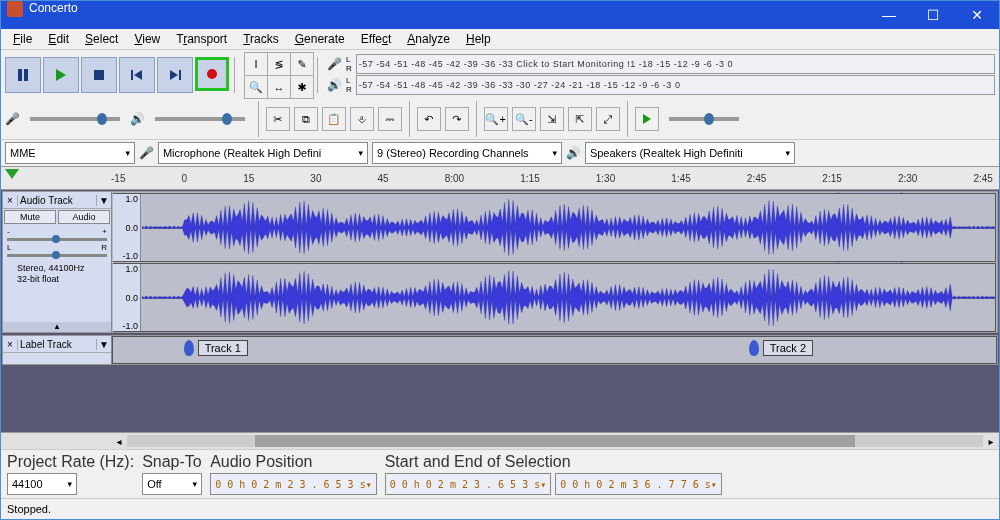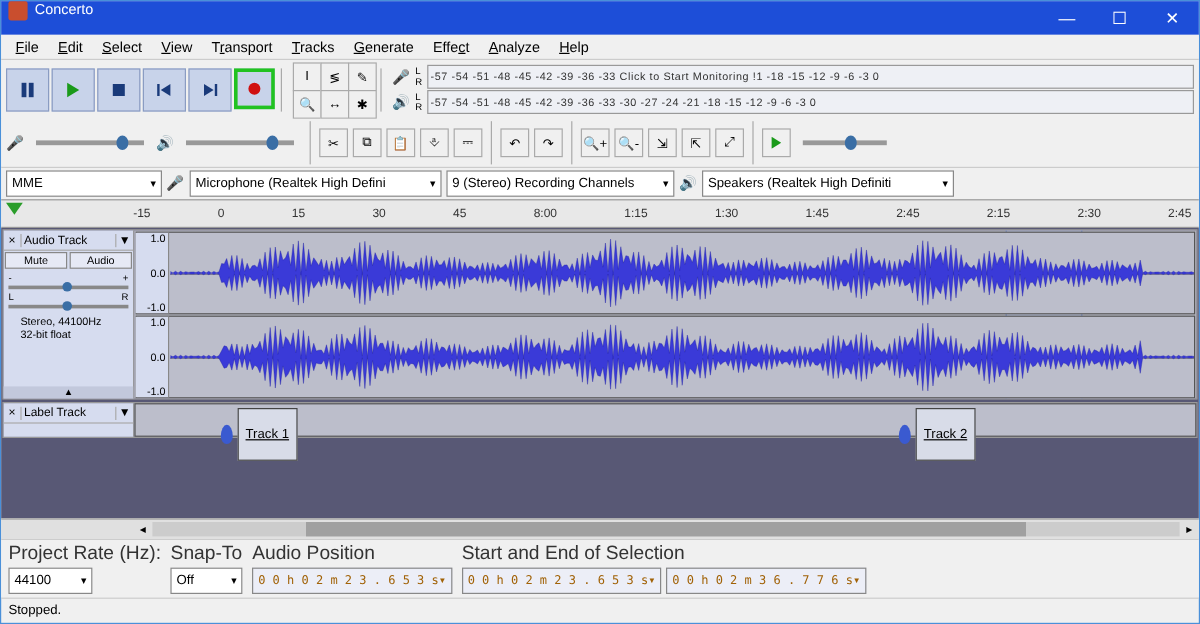--- a/index.html
+++ b/index.html
@@ -51,21 +51,21 @@
   .tkbody { flex:1; background:#b6b7c2; position:relative; overflow:hidden; }
   .channel { height:67px; background:#bcbecb; border:1px solid #555; margin:1px; position:relative; }
   .scale { position:absolute; left:-1px; top:0; width:28px; height:100%; background:#d6dcef; border-right:1px solid #888; display:flex; flex-direction:column; justify-content:space-between; font-size:9px; text-align:right; padding:0 2px; box-sizing:border-box; }
   .wave { position:absolute; left:28px; right:0; top:0; bottom:0; }
   .wave .mid { position:absolute; top:50%; left:0; right:0; height:1px; background:#6a6a8a; }
   .wave svg { position:absolute; left:0; top:0; width:100%; height:100%; }
   .selzone { position:absolute; top:0; bottom:0; background:rgba(160,190,255,.35); border-left:1px solid #5a7ac5; border-right:1px solid #5a7ac5; }
   .labelbody { flex:1; background:#bcbecb; position:relative; border:1px solid #555; }
   .lblmark { position:absolute; top:3px; display:flex; align-items:center; gap:4px; }
   .lblmark .pin { width:10px; height:16px; background:#3a5ad0; border-radius:50% 50% 50% 50% / 60% 60% 40% 40%; }
-  .lblmark .txt { border:1px solid #444; background:#d8dce8; padding:15px 6px; font-size:11px;text-decoration:underline; }
+  .lblmark .txt { border:1px solid #444; background:#d8dce8; padding:1px 6px; font-size:11px; }
   .hscroll { height:16px; background:#e0e0e0; border-top:1px solid #999; display:flex; align-items:center; }
   .hscroll .larr,.hscroll .rarr { width:16px; text-align:center; font-size:10px; }
   .hscroll .bar { flex:1; height:12px; background:#ccc; position:relative; }
   .hscroll .bar .th { position:absolute; left:15%; width:70%; height:100%; background:#a0a0a0; }
   .bottom { background:#f0f0f0; border-top:1px solid #ccc; }
   .brow { display:flex; align-items:flex-start; padding:3px 6px; gap:8px; }
   .bcol { display:flex; flex-direction:column; gap:2px; }
   .blbl { font-size:16px; color:#333; }
   .bsel { height:20px; border:1px solid #888; background:#fff; font-size:11px; padding:0 4px; display:flex; align-items:center; }
   .tcode { height:20px; border:1px solid #888; background:#eceef7; font-family:monospace; font-size:10px; padding:0 4px; display:flex; align-items:center; color:#a16207; }

